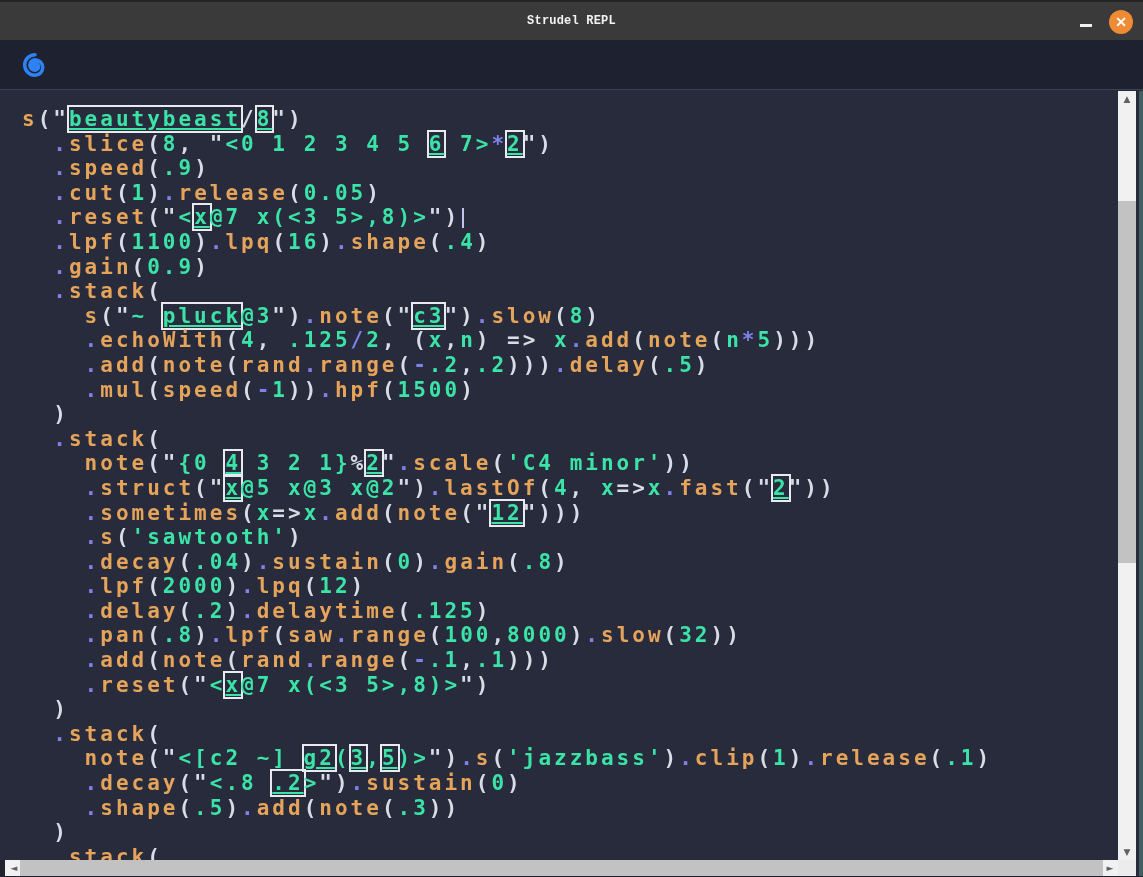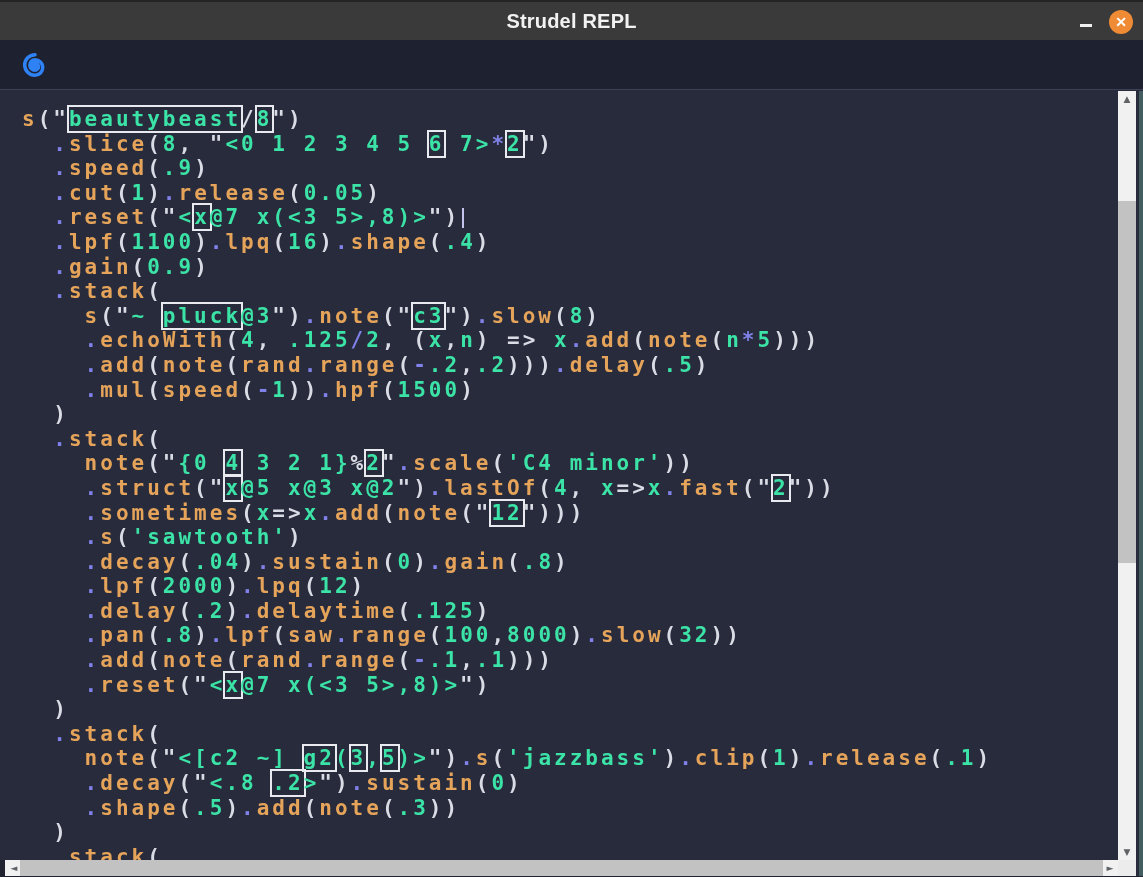--- a/index.html
+++ b/index.html
@@ -13,21 +13,21 @@
 
   
   .titlebar{
     position:absolute;left:0;top:0;width:1143px;height:40px;
     background:var(--titlebar-bg,#3a3a3a);
     border-top:2px solid #242424;box-sizing:border-box;
     display:flex;align-items:center;justify-content:center;
   }
   .titlebar-text{
     color:var(--titlebar-text,#f2f2f2);
-    font-weight:bold;font-size:20px;letter-spacing:.2px;
+    font-weight:bold;font-size:12px;letter-spacing:.2px;font-family:Liberation Mono, monospace;
   }
   .win-controls{position:absolute;right:10px;top:0;height:40px;display:flex;align-items:center;gap:16px;}
   .min-btn{width:14px;height:18px;display:flex;align-items:flex-end;justify-content:center;cursor:default;}
   .min-btn .dash{width:12px;height:3px;background:#f0f0f0;margin-bottom:4px;}
   .close-btn{
     width:24px;height:24px;border-radius:50%;
     background:var(--close-btn,#ef8b35);
     display:flex;align-items:center;justify-content:center;
     color:#fff;font-weight:bold;font-size:14px;line-height:1;
   }
@@ -52,21 +52,21 @@
     position:absolute;left:22px;top:16px;
     font-family:"DejaVu Sans Mono",monospace;
     font-weight:bold;font-size:21px;line-height:24.6px;
     letter-spacing:3px;white-space:pre;
   }
   .code-line{height:24.6px;}
   .tok-fn{color:var(--code-fn,#e5a45a);}
   .tok-op{color:var(--code-op,#8181ea);}
   .tok-tl{color:var(--code-lit,#3ce3a7);}
   .tok-pn{color:var(--code-pun,#d9dce5);}
-  .hl-box{box-shadow:0 0 0 2px var(--hl-box,#e9e9f0);}
+  .hl-box{box-shadow:0 0 0 2px var(--hl-box,#e9e9f0);text-decoration:underline;}
   .caret{
     display:inline-block;width:2px;height:20px;
     background:var(--caret,#c3c3ee);vertical-align:middle;margin-left:2px;
   }
 
   
   .v-scrollbar{
     position:absolute;right:7px;top:91px;width:18px;height:769px;
     background:var(--scroll-track,#f1f1f1);
   }

